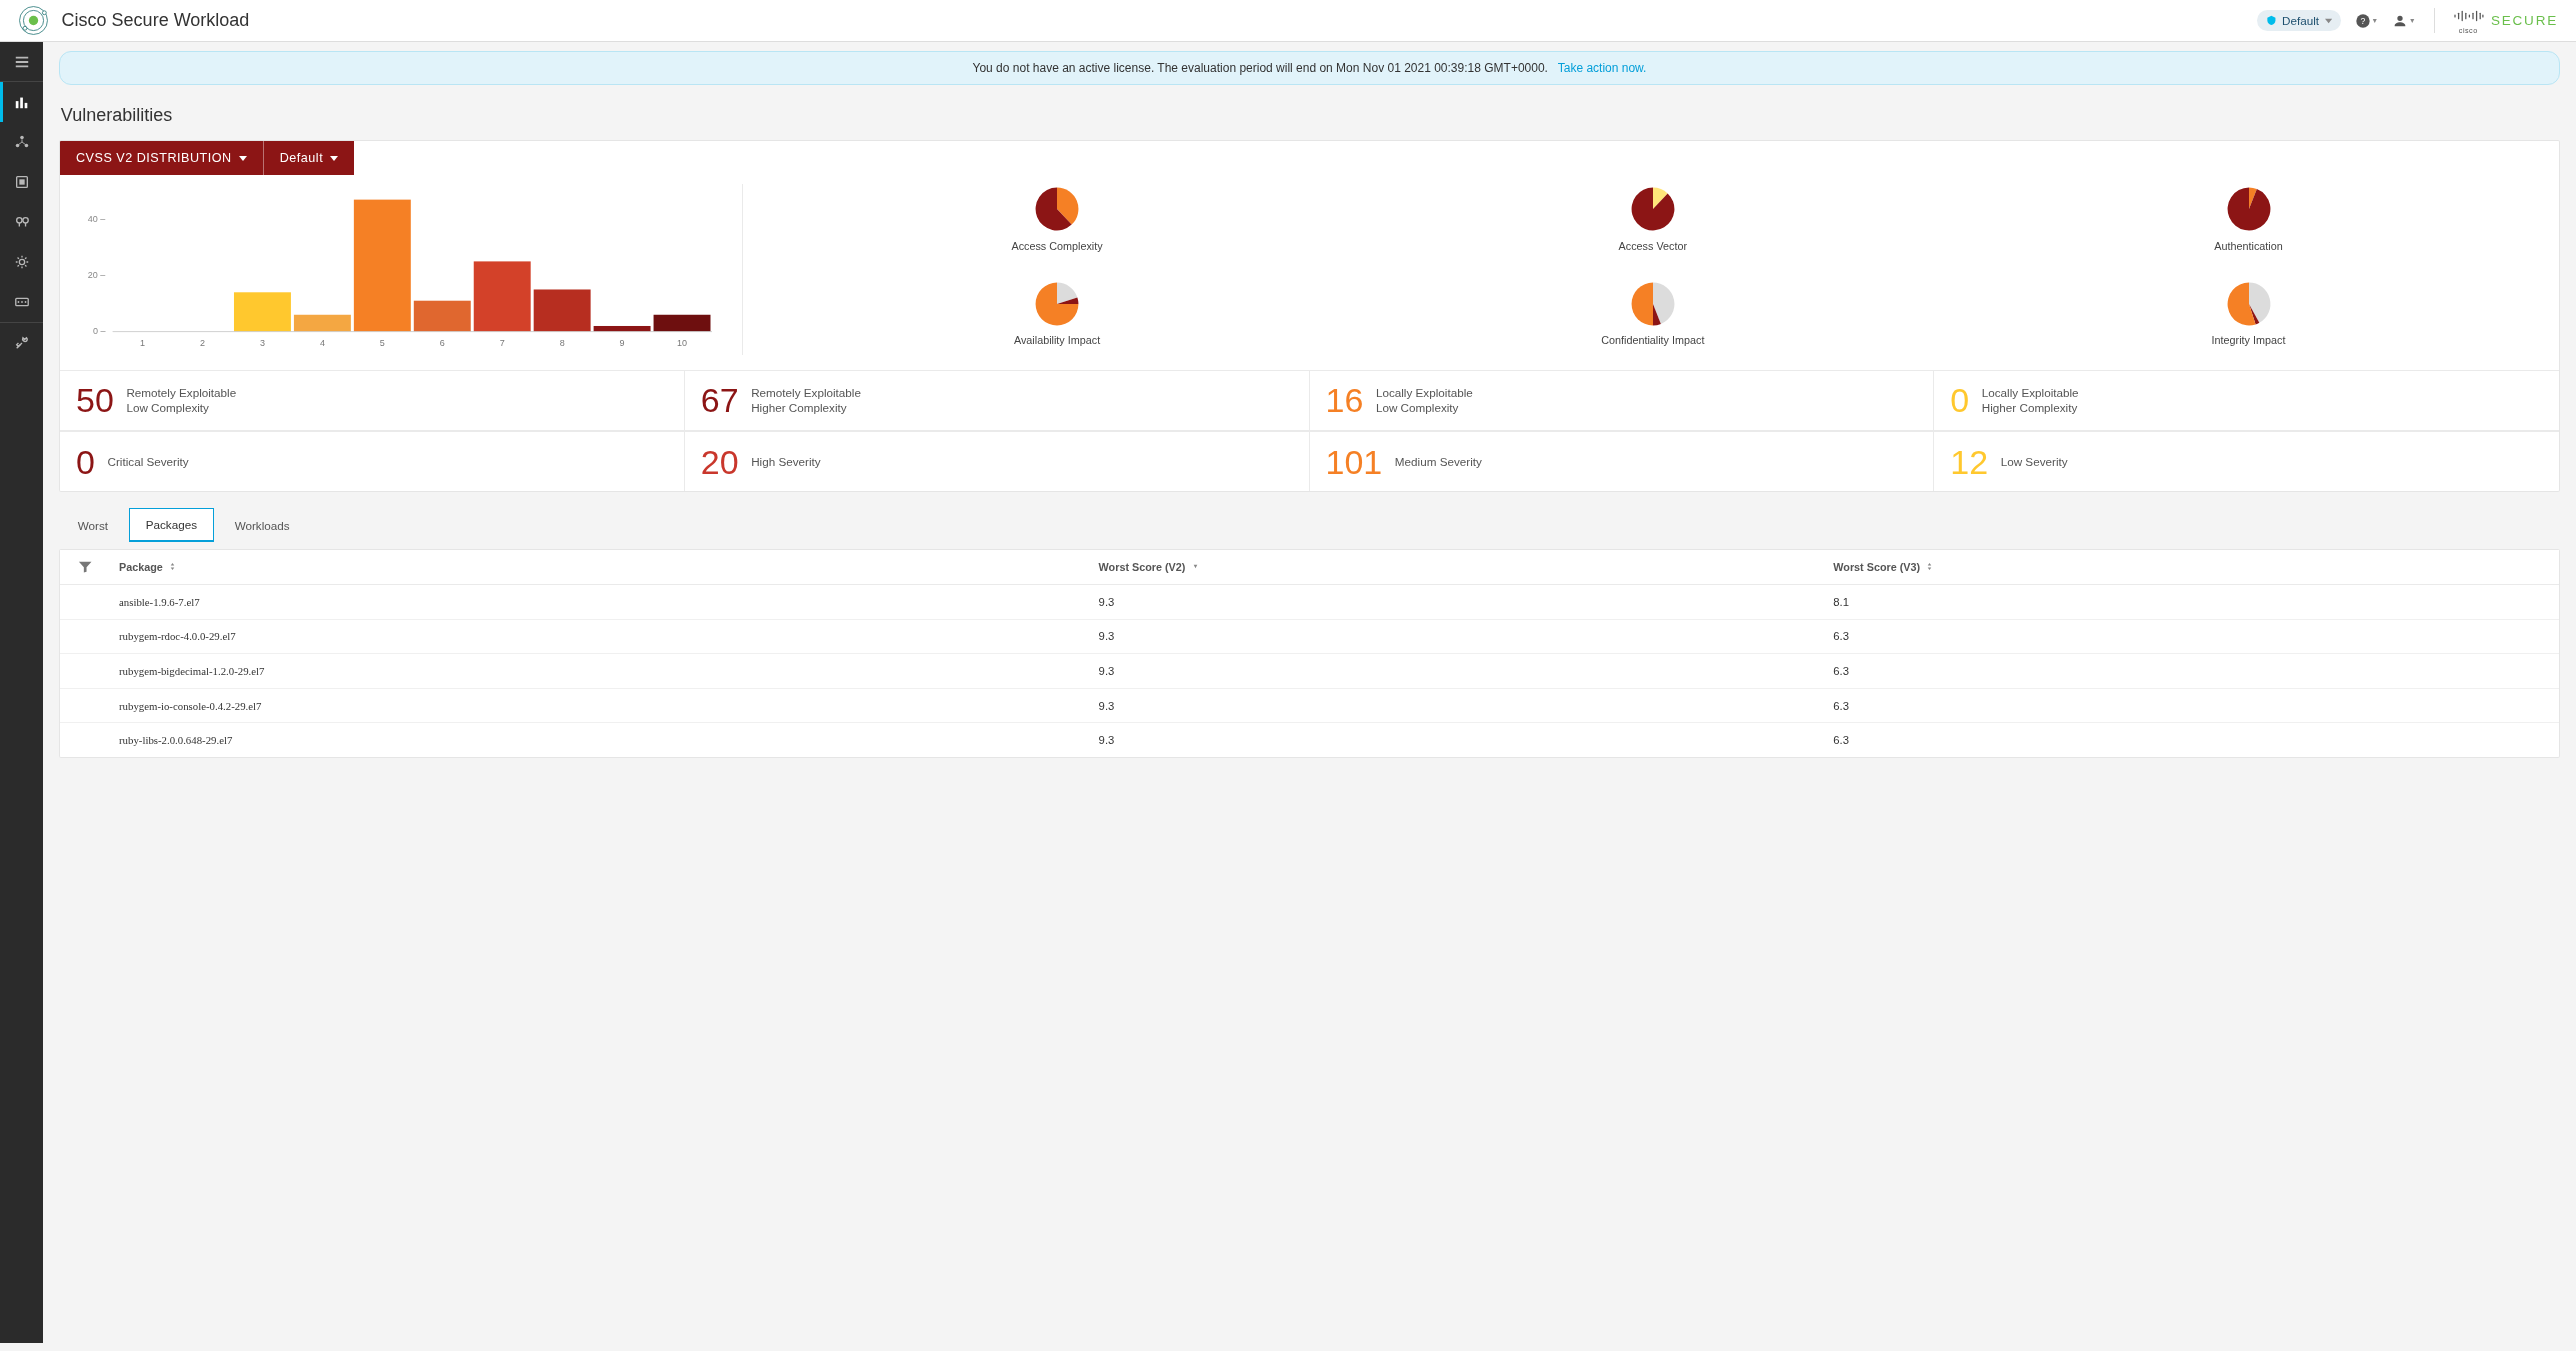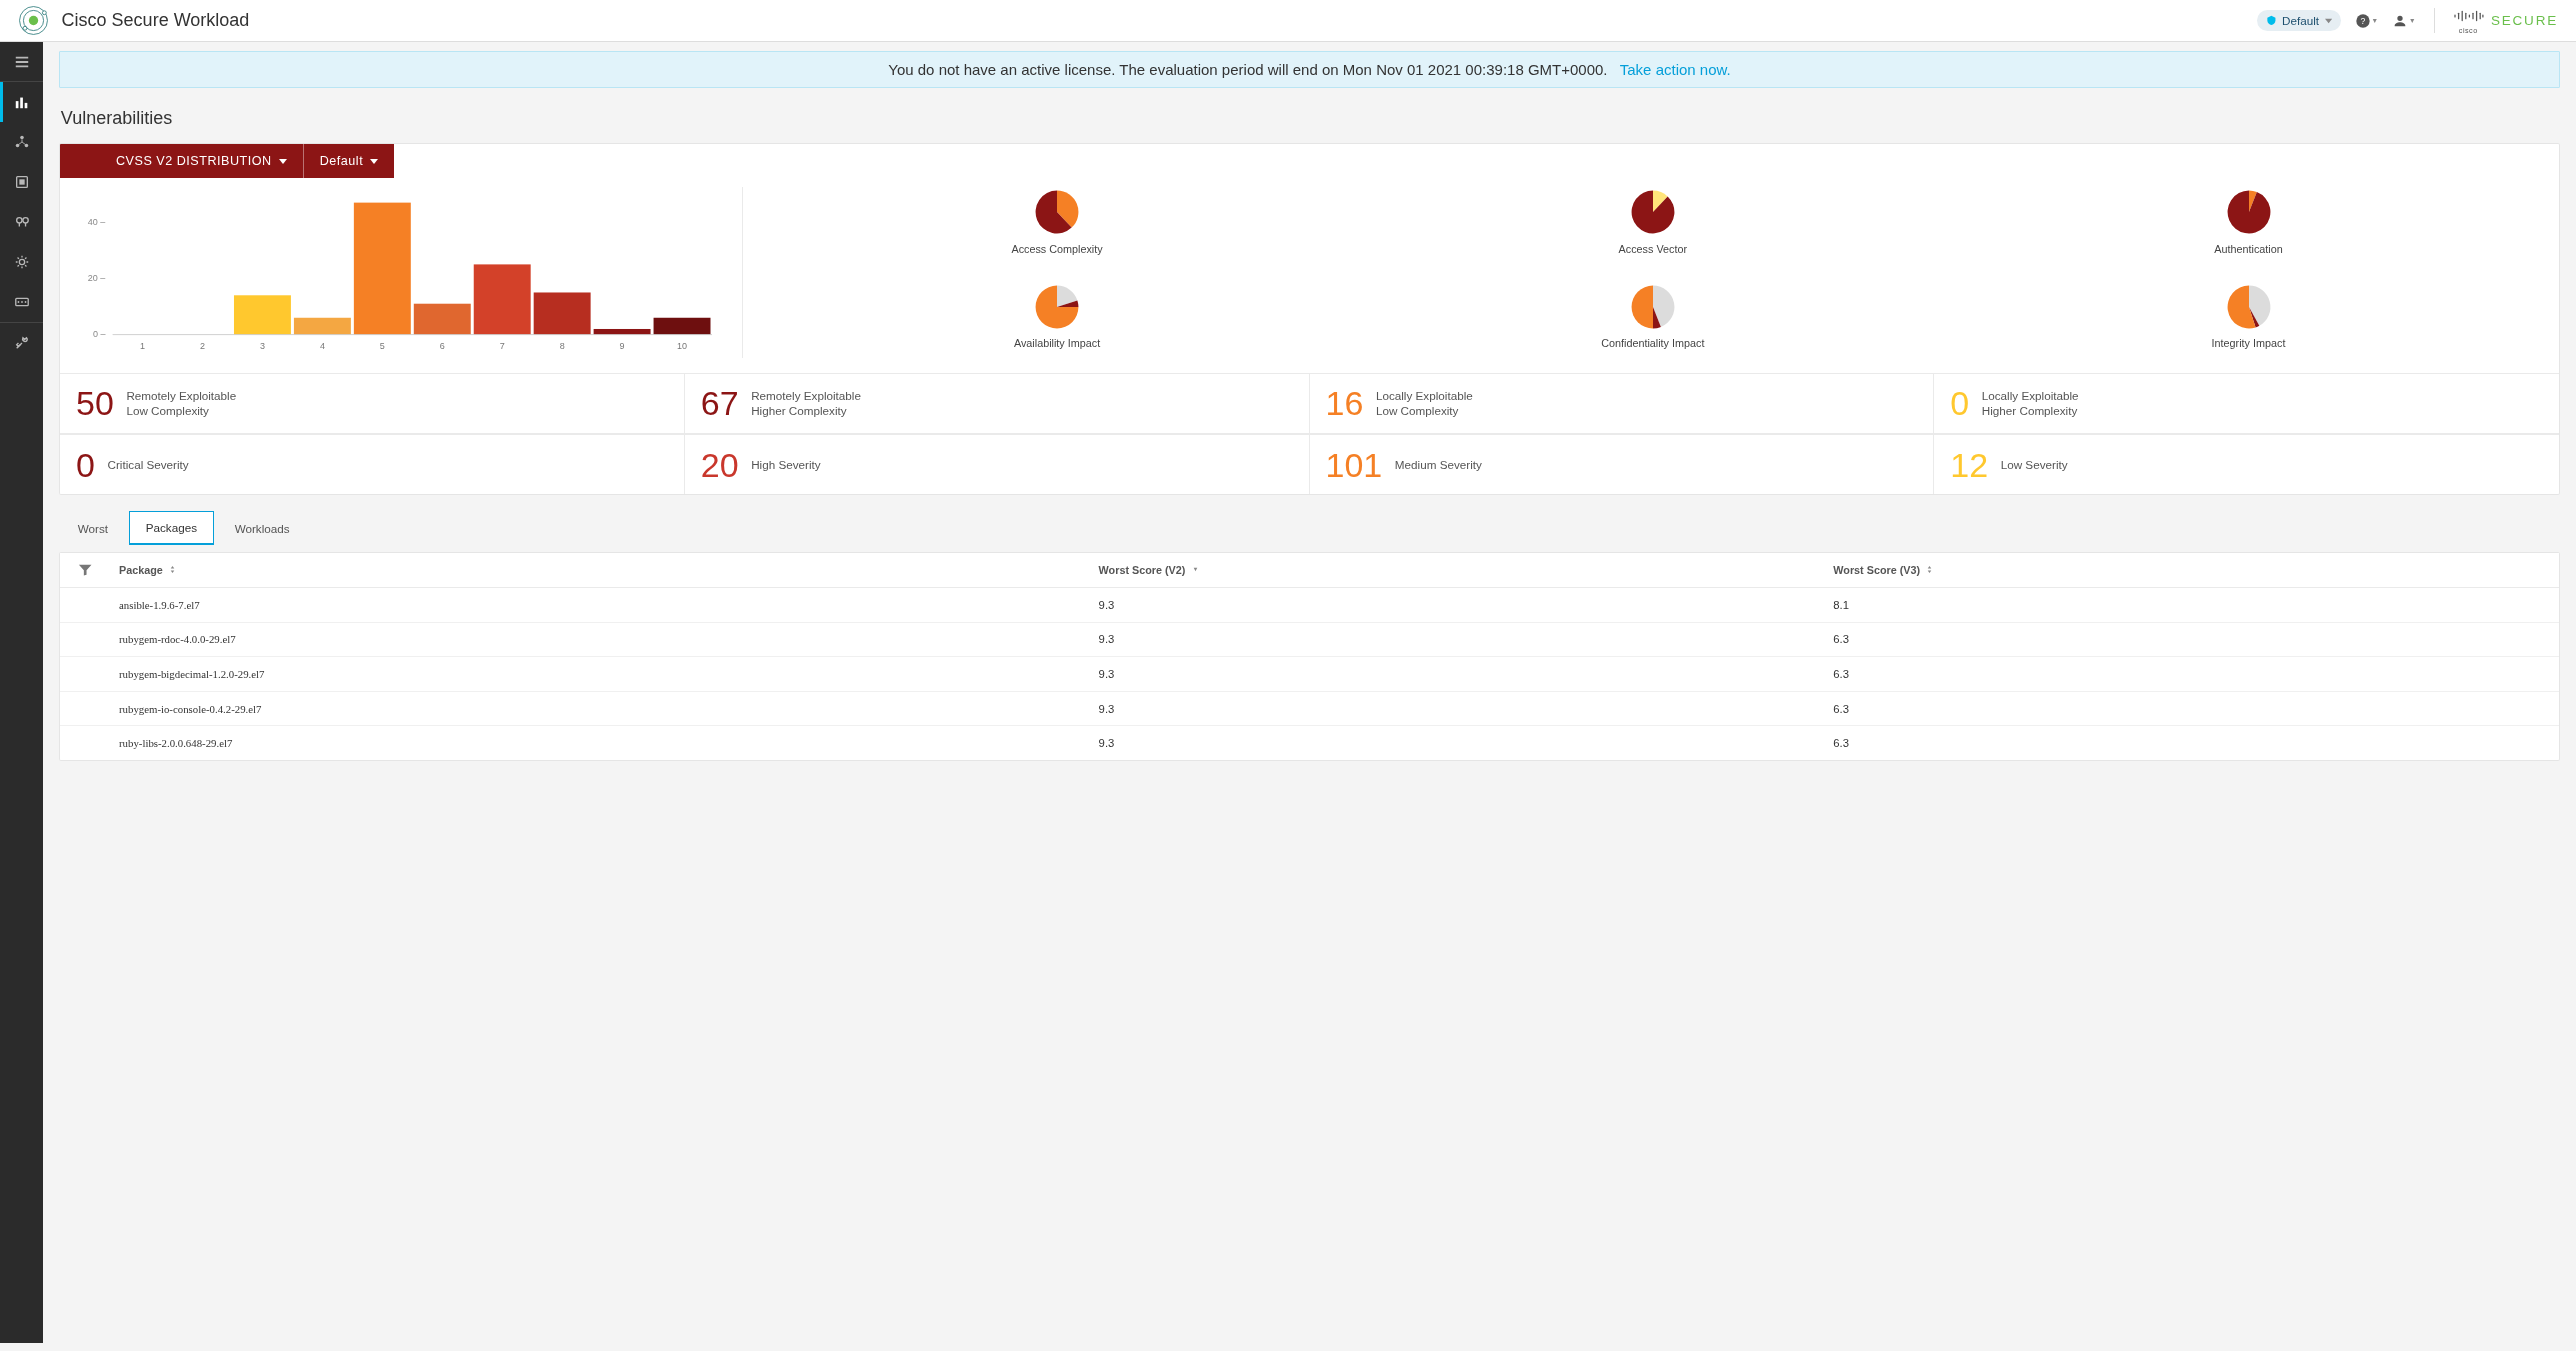--- a/index.html
+++ b/index.html
@@ -79,23 +79,23 @@
 
   .main {
     flex: 1;
     padding: 9px 16px 27px 16px;
     min-width: 0;
   }
 
   .banner {
     background: #e1f3fa;
     border: 0.9px solid #b9e5f4;
-    border-radius: 1px;
+    border-radius: 12px;
     padding: 9px 14.4px;
-    font-size: 15px;
+    font-size: 12px;
     color: #333;
     text-align: center;
   }
   .banner a { color: #049fd9; text-decoration: none; cursor: pointer; }
 
   .page-title {
     font-size: 18px;
     font-weight: 400;
     margin: 20px 0 14.4px 1.8px;
     color: #333;
@@ -116,21 +116,21 @@
     align-items: stretch;
     height: 34px;
     font-size: 12.6px;
     letter-spacing: 0.5px;
   }
   .controlbar-btn {
     display: flex; align-items: center; gap: 7.2px;
     padding: 0 16px;
     cursor: pointer;
   }
-  .controlbar-btn.dist { border-right: 0.9px solid rgba(255,255,255,.4); margin-left: 40px; }
+  .controlbar-btn.dist { border-right: 0.9px solid rgba(255,255,255,.4); }
   .controlbar-btn .caret svg { width: 8px; height: 8px; fill: #fff; display: block; }
 
   .chart-pies-row {
     display: flex;
     gap: 21.6px;
     padding: 9px 12.6px 14.4px 12.6px;
   }
   .bar-chart-area {
     flex: 1.1;
     max-width: 648px;

